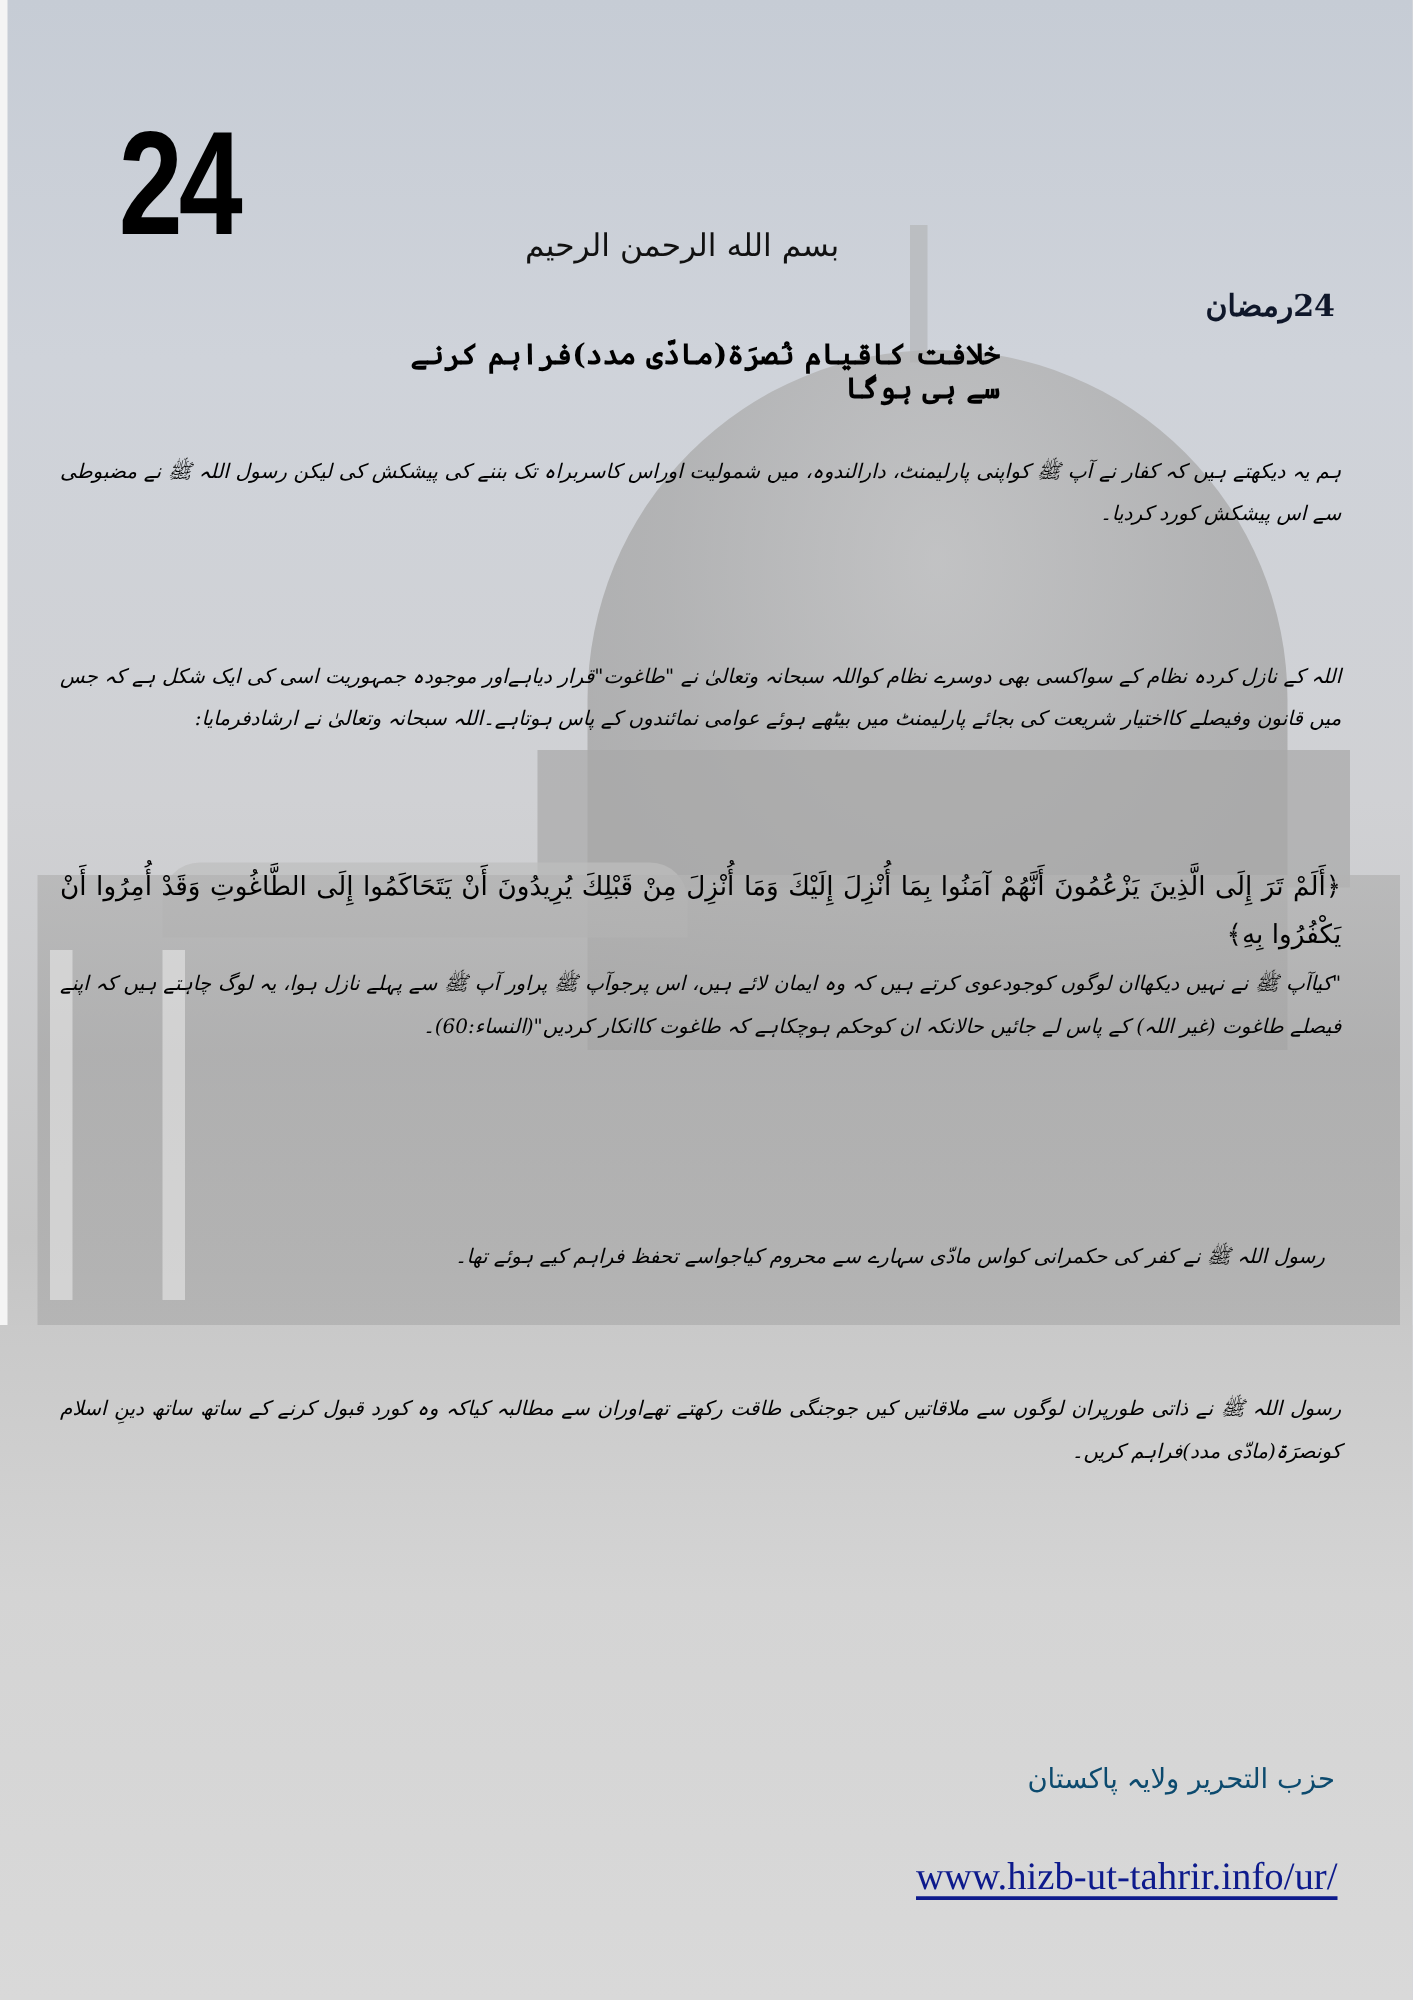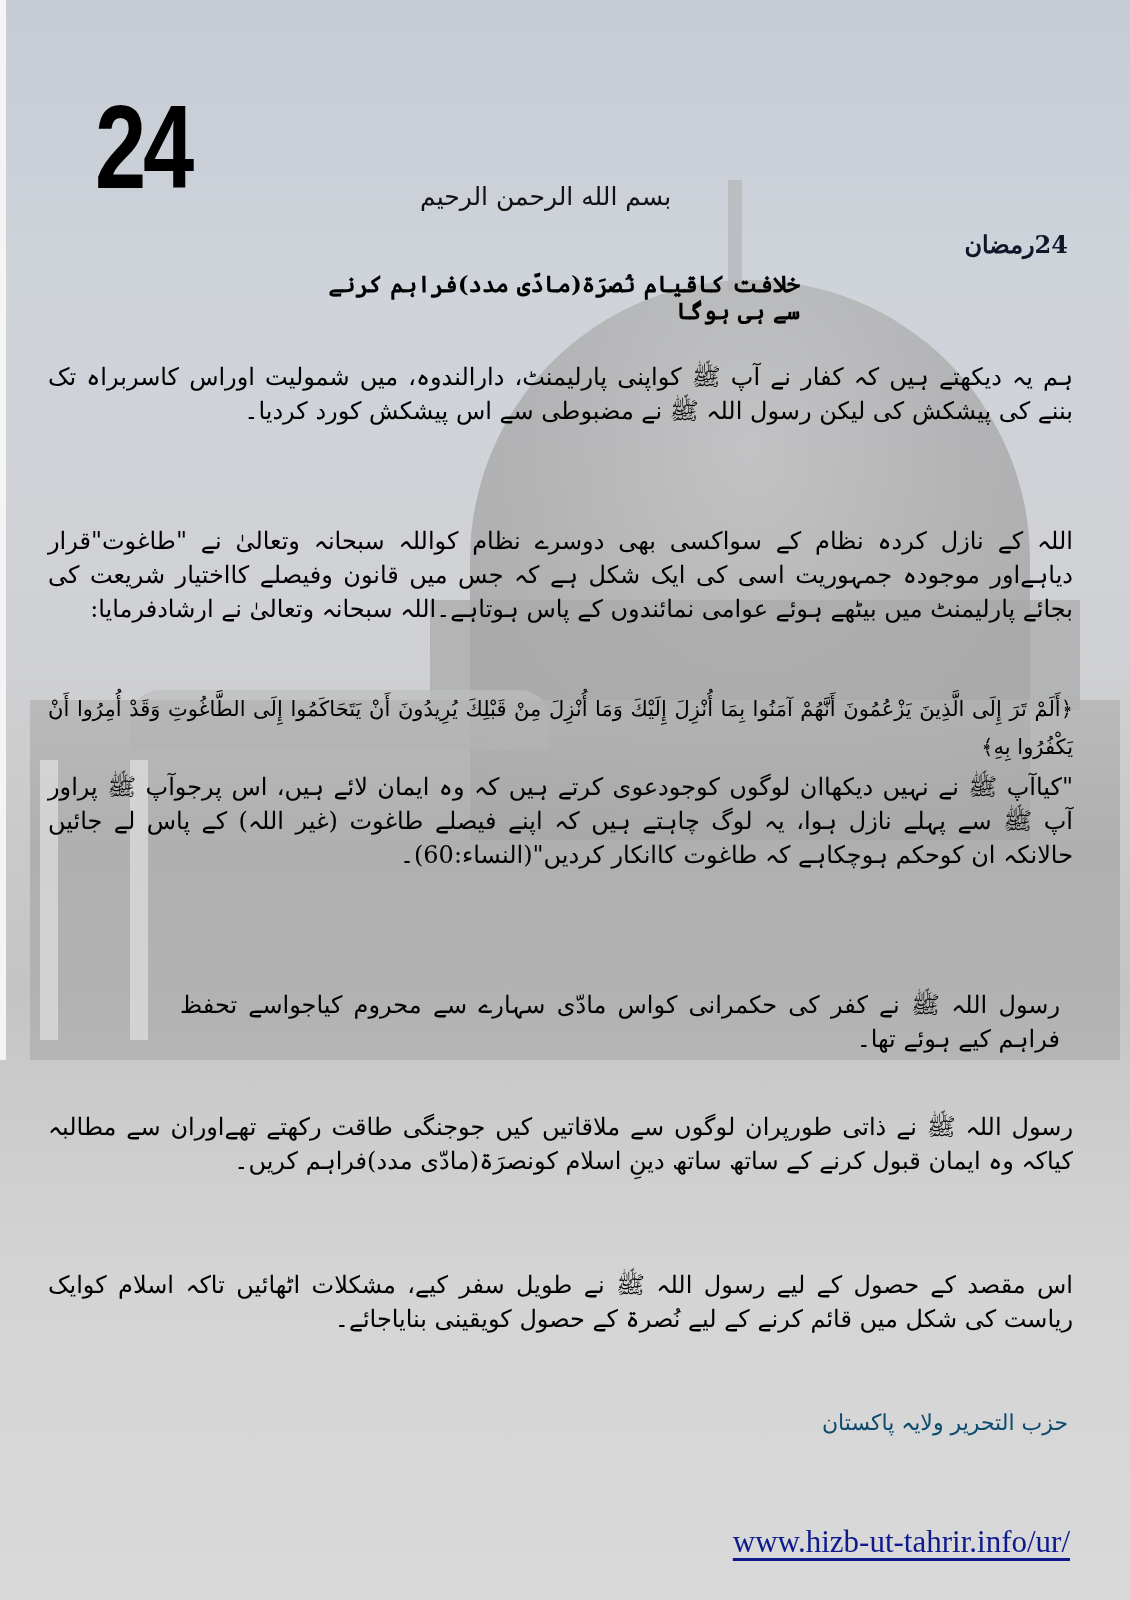--- a/index.html
+++ b/index.html
@@ -57,33 +57,33 @@
     position:absolute; right:62px; top:230px; direction:rtl;
     font-size:24px; font-weight:700; color:#0f172a;
   }
   .title {
     position:absolute; left:300px; top:270px; width:500px; text-align:right;
     direction: rtl; font-size: 23px; font-weight:700; color:#000;
   }
   .para {
     position:absolute; left:48px; width:1025px; direction: rtl;
     text-align: justify; text-align-last: right;
-    font-size: 24px; line-height: 34px; color:#000;
+    font-size: 16px; line-height: 34px; color:#000;font-style:italic;
   }
   .ayah {
     position:absolute; left:48px; width:1025px; direction: rtl;
     text-align: justify; text-align-last: right;
     font-size: 21px; line-height: 38px; font-weight:400; color:#000;
   }
   .signature {
     position:absolute; right:62px; top:1410px; direction: rtl;
     font-size: 22px; color:#0c4a6e;
   }
   .website {
-    position:absolute; right:60px; top:1524px;
+    position:absolute; right:60px; top:1483px;
     font-family: "Liberation Serif", serif; font-size: 31px; color:#0d1a8c;
     text-decoration: underline; text-underline-offset: 6px;
   }
 </style>
 </head>
 <body>
 
 <div class="bg"></div>
 <div class="left-strip"></div>
 <div class="spire"></div>
@@ -99,18 +99,17 @@
   <div class="day-number">24</div>
   <div class="bismillah">بسم الله الرحمن الرحیم</div>
   <div class="date">24رمضان</div>
   <div class="title">خلافت کاقیام نُصرَۃ(مادّی مدد)فراہم کرنے سے ہی ہوگا</div>
 
   <p class="para" style="top:360px; margin:0;">ہم یہ دیکھتے ہیں کہ کفار نے آپ ﷺ کواپنی پارلیمنٹ، دارالندوہ، میں شمولیت اوراس کاسربراہ تک بننے کی پیشکش کی لیکن رسول اللہ ﷺ نے مضبوطی سے اس پیشکش کورد کردیا۔</p>
   <p class="para" style="top:524px; margin:0;">اللہ کے نازل کردہ نظام کے سواکسی بھی دوسرے نظام کواللہ سبحانہ وتعالیٰ نے "طاغوت"قرار دیاہےاور موجودہ جمہوریت اسی کی ایک شکل ہے کہ جس میں قانون وفیصلے کااختیار شریعت کی بجائے پارلیمنٹ میں بیٹھے ہوئے عوامی نمائندوں کے پاس ہوتاہے۔اللہ سبحانہ وتعالیٰ نے ارشادفرمایا:</p>
   <p class="ayah" style="top:690px; margin:0;">﴿أَلَمْ تَرَ إِلَى الَّذِينَ يَزْعُمُونَ أَنَّهُمْ آمَنُوا بِمَا أُنْزِلَ إِلَيْكَ وَمَا أُنْزِلَ مِنْ قَبْلِكَ يُرِيدُونَ أَنْ يَتَحَاكَمُوا إِلَى الطَّاغُوتِ وَقَدْ أُمِرُوا أَنْ يَكْفُرُوا بِهِ﴾</p>
   <p class="para" style="top:770px; margin:0;">"کیاآپ ﷺ نے نہیں دیکھاان لوگوں کوجودعوی کرتے ہیں کہ وہ ایمان لائے ہیں، اس پرجوآپ ﷺ پراور آپ ﷺ سے پہلے نازل ہوا، یہ لوگ چاہتے ہیں کہ اپنے فیصلے طاغوت (غیر اللہ) کے پاس لے جائیں حالانکہ ان کوحکم ہوچکاہے کہ طاغوت کاانکار کردیں"(النساء:60)۔</p>
   <p class="para" style="top:988px; margin:0; left:180px; width:880px;">رسول اللہ ﷺ نے کفر کی حکمرانی کواس مادّی سہارے سے محروم کیاجواسے تحفظ فراہم کیے ہوئے تھا۔</p>
-  <p class="para" style="top:1110px; margin:0;">رسول اللہ ﷺ نے ذاتی طورپران لوگوں سے ملاقاتیں کیں جوجنگی طاقت رکھتے تھےاوران سے مطالبہ کیاکہ وہ ایمان قبول کرنے کے ساتھ ساتھ دینِ اسلام کونصرَۃ(مادّی مدد)فراہم کریں۔</p>
-  <p class="para" style="top:1268px; margin:0;">اس مقصد کے حصول کے لیے رسول اللہ ﷺ نے طویل سفر کیے، مشکلات اٹھائیں تاکہ اسلام کوایک ریاست کی شکل میں قائم کرنے کے لیے نُصرۃ کے حصول کویقینی بنایاجائے۔</p>
+  <p class="para" style="top:1110px; margin:0;">رسول اللہ ﷺ نے ذاتی طورپران لوگوں سے ملاقاتیں کیں جوجنگی طاقت رکھتے تھےاوران سے مطالبہ کیاکہ وہ کورد قبول کرنے کے ساتھ ساتھ دینِ اسلام کونصرَۃ(مادّی مدد)فراہم کریں۔</p>
 
   <div class="signature">حزب التحریر ولایہ پاکستان</div>
   <a class="website">www.hizb-ut-tahrir.info/ur/</a>
 </div>
 
 </body></html>

